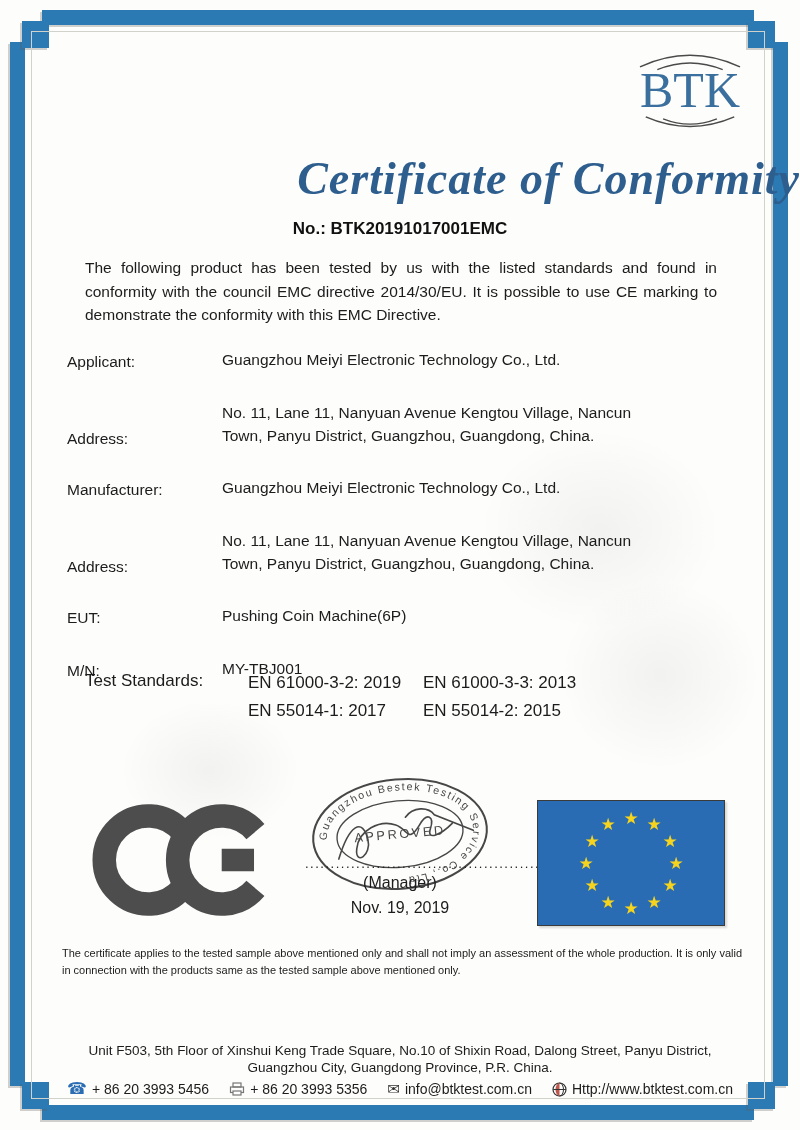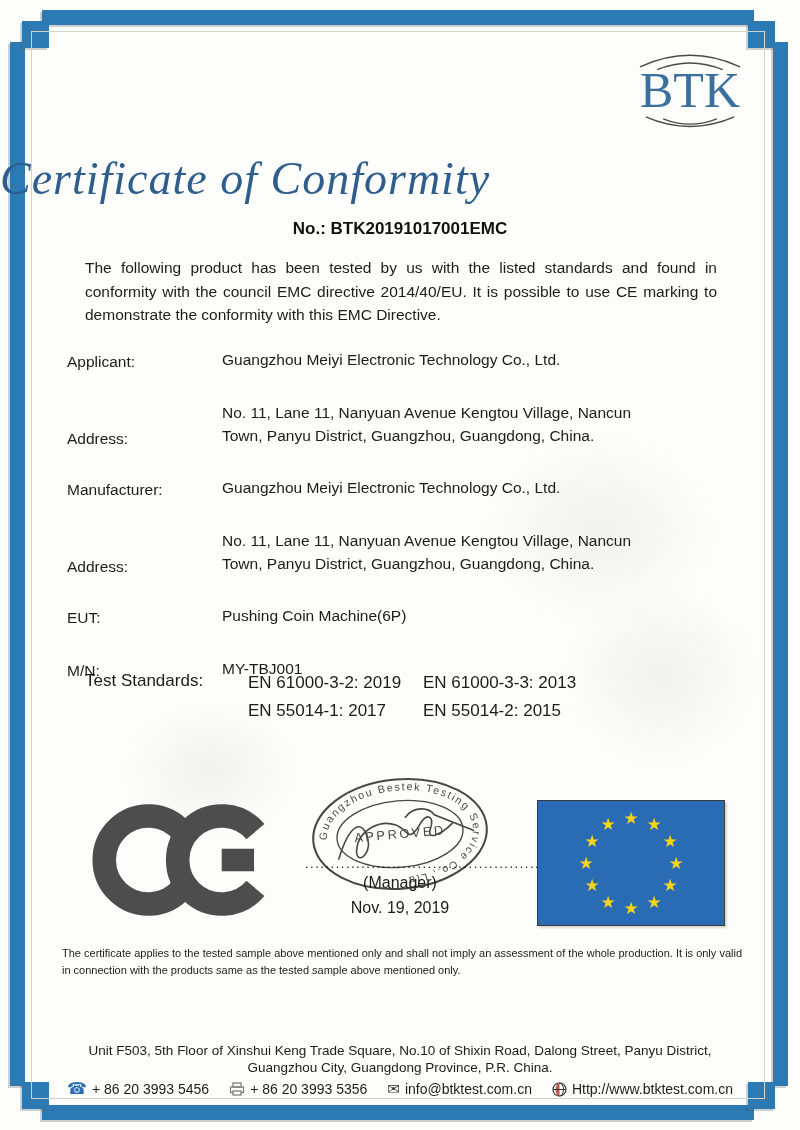--- a/index.html
+++ b/index.html
@@ -22,22 +22,22 @@
     border:1px solid #d2d2cd;pointer-events:none;}
   
   .blotch{position:absolute;border-radius:50%;
     background:radial-gradient(closest-side,rgba(60,60,60,.06),rgba(60,60,60,0));}
   .b1{left:480px;top:430px;width:240px;height:200px;}
   .b2{left:560px;top:580px;width:200px;height:190px;}
   .b3{left:120px;top:700px;width:180px;height:140px;}
   
   .logo{position:absolute;left:622px;top:38px;width:136px;height:100px;}
   .title{
-    position:absolute;left:0;right:0;top:152px;text-align:left;
-    font-family:"Liberation Serif",serif;font-style:italic;font-weight:normal;
+    position:absolute;left:0;right:0;top:152px;text-align:right;
+    font-family:"Liberation Serif",serif;font-style:italic;font-weight:bold;
     font-size:46px;color:#2d5e8e;letter-spacing:1px;
   }
   .cert-no{position:absolute;left:0;right:0;top:219px;text-align:center;
     font-size:17px;font-weight:bold;color:#111;}
   
   .intro{position:absolute;left:85px;top:256px;width:632px;
     font-size:15.5px;line-height:1.52;text-align:justify;}
   .field{position:absolute;left:67px;width:632px;display:flex;align-items:flex-end;}
   .field .lbl{width:155px;flex:0 0 155px;font-size:15.5px;}
   .field .val{width:440px;flex:0 0 440px;font-size:15.5px;line-height:1.5;}
@@ -101,21 +101,21 @@
     <path d="M 18 30 Q 70 6 122 30" fill="none" stroke="#4a4a4a" stroke-width="1.6"></path>
     <path d="M 36 33 Q 70 19 104 33" fill="none" stroke="#4a4a4a" stroke-width="1.4"></path>
     <text x="70" y="72" text-anchor="middle" font-family="Liberation Serif, serif" font-size="52" fill="#3a6f9e">BTK</text>
     <path d="M 24 82 Q 70 102 116 82" fill="none" stroke="#4a4a4a" stroke-width="1.6"></path>
     <path d="M 42 84 Q 70 95 98 84" fill="none" stroke="#4a4a4a" stroke-width="1.4"></path>
   </svg>
 
   <div class="title">Certificate of Conformity</div>
   <div class="cert-no">No.: BTK20191017001EMC</div>
 
-  <div class="intro">The following product has been tested by us with the listed standards and found in conformity with the council EMC directive 2014/40/EU. It is possible to use CE marking to demonstrate the conformity with this EMC Directive.</div>
+  <div class="intro">The following product has been tested by us with the listed standards and found in conformity with the council EMC directive 2014/30/EU. It is possible to use CE marking to demonstrate the conformity with this EMC Directive.</div>
 
   <div class="field f1">
     <div class="lbl">Applicant:</div>
     <div class="val">Guangzhou Meiyi Electronic Technology Co., Ltd.</div>
   </div>
   <div class="field f2">
     <div class="lbl">Address:</div>
     <div class="val">No. 11, Lane 11, Nanyuan Avenue Kengtou Village, Nancun Town, Panyu District, Guangzhou, Guangdong, China.</div>
   </div>
   <div class="field f3">

